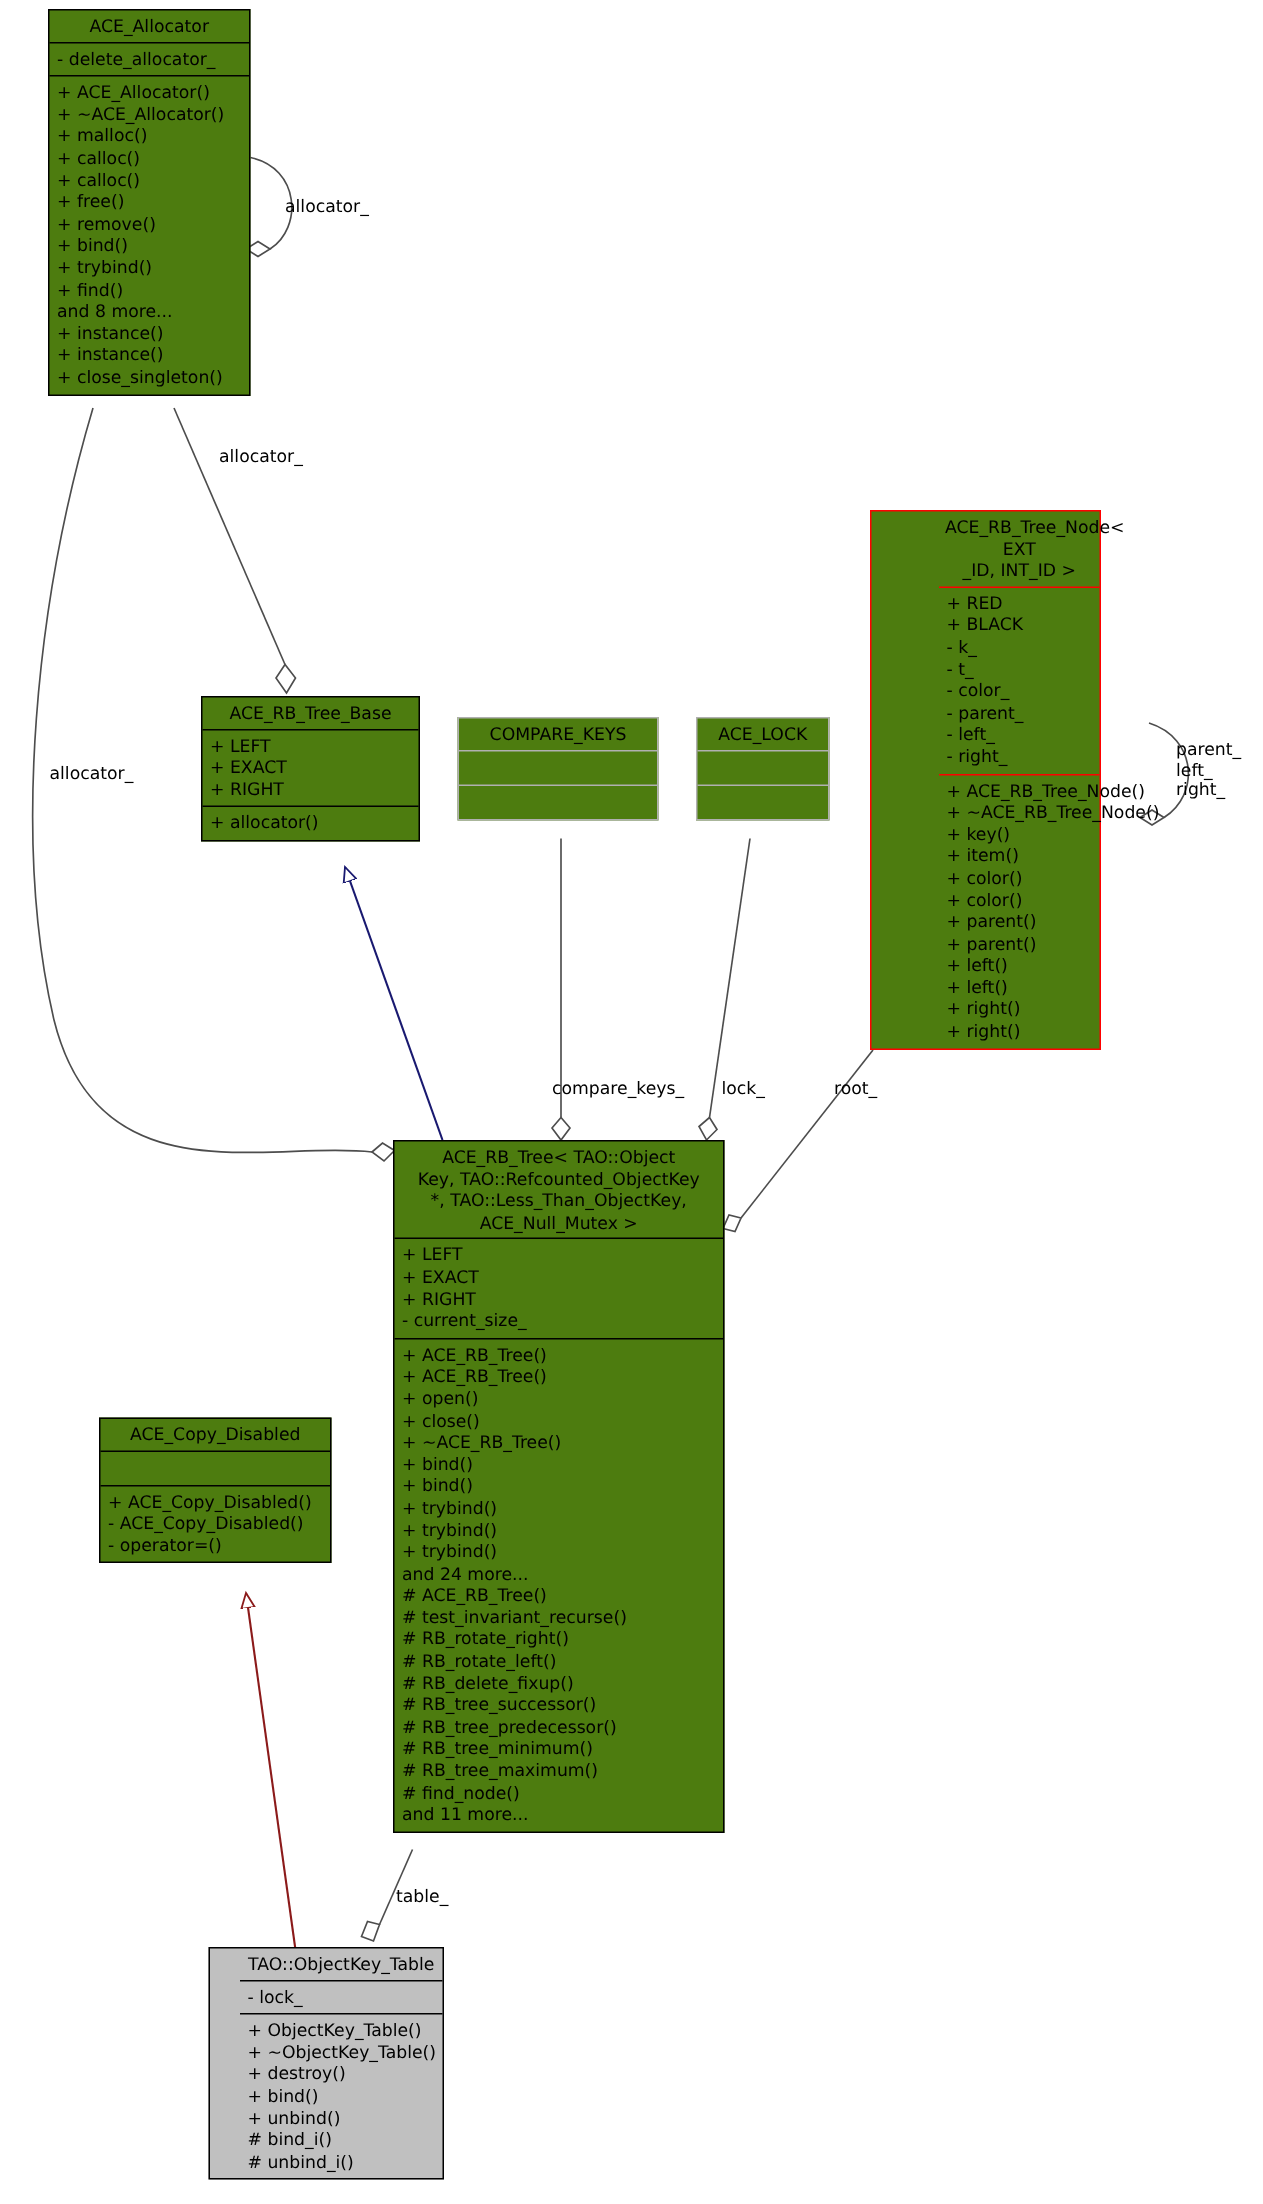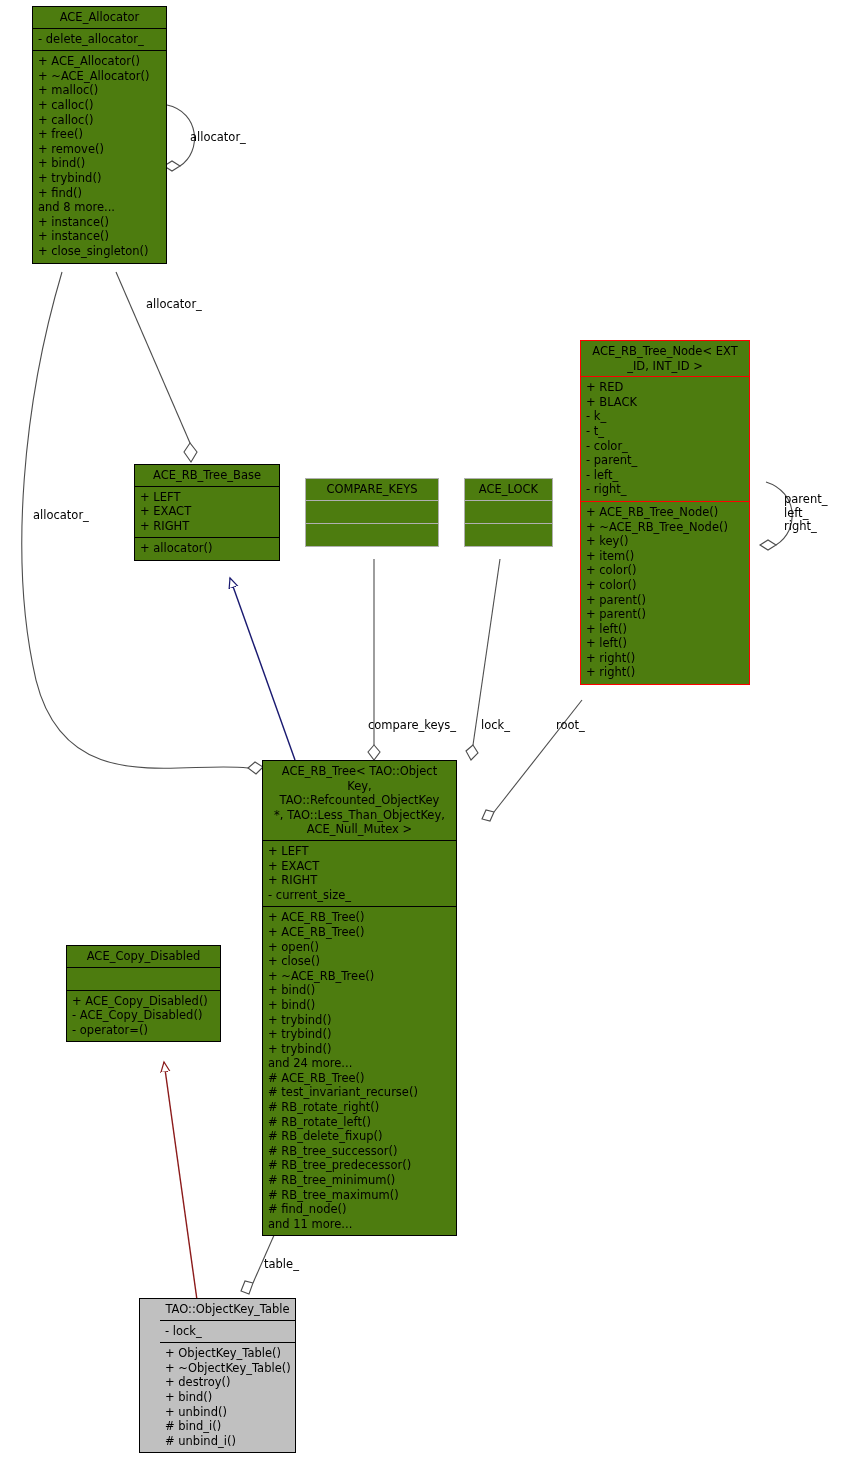--- a/index.html
+++ b/index.html
@@ -162,21 +162,21 @@
         <div class="row">+ bind()</div>
         <div class="row">+ trybind()</div>
         <div class="row">+ find()</div>
         <div class="row">and 8 more...</div>
         <div class="row">+ instance()</div>
         <div class="row">+ instance()</div>
         <div class="row">+ close_singleton()</div>
       </div>
   </div>
 
-  <div class="uml red-border" style="left:580px; top:340px; width:170px;">
+  <div class="uml red-border" style="left:580px; top:340px; width:154px;padding-left:45px;">
     <div class="hdr">ACE_RB_Tree_Node&lt; EXT
 _ID, INT_ID &gt;</div>
     <div class="sect">
         <div class="row">+ RED</div>
         <div class="row">+ BLACK</div>
         <div class="row">- k_</div>
         <div class="row">- t_</div>
         <div class="row">- color_</div>
         <div class="row">- parent_</div>
         <div class="row">- left_</div>
@@ -215,21 +215,21 @@
     <div class="sect empty"></div>
     <div class="sect empty last"></div>
   </div>
 
   <div class="uml gray-border" style="left:305px; top:478px; width:134px;">
     <div class="hdr">COMPARE_KEYS</div>
     <div class="sect empty"></div>
     <div class="sect empty last"></div>
   </div>
 
-  <div class="uml" style="left:262px; top:760px; width:195px;">
+  <div class="uml" style="left:262px; top:760px; width:221px;">
     <div class="hdr">ACE_RB_Tree&lt; TAO::Object
 Key, TAO::Refcounted_ObjectKey
  *, TAO::Less_Than_ObjectKey,
 ACE_Null_Mutex &gt;</div>
     <div class="sect">
         <div class="row">+ LEFT</div>
         <div class="row">+ EXACT</div>
         <div class="row">+ RIGHT</div>
         <div class="row">- current_size_</div>
       </div>

